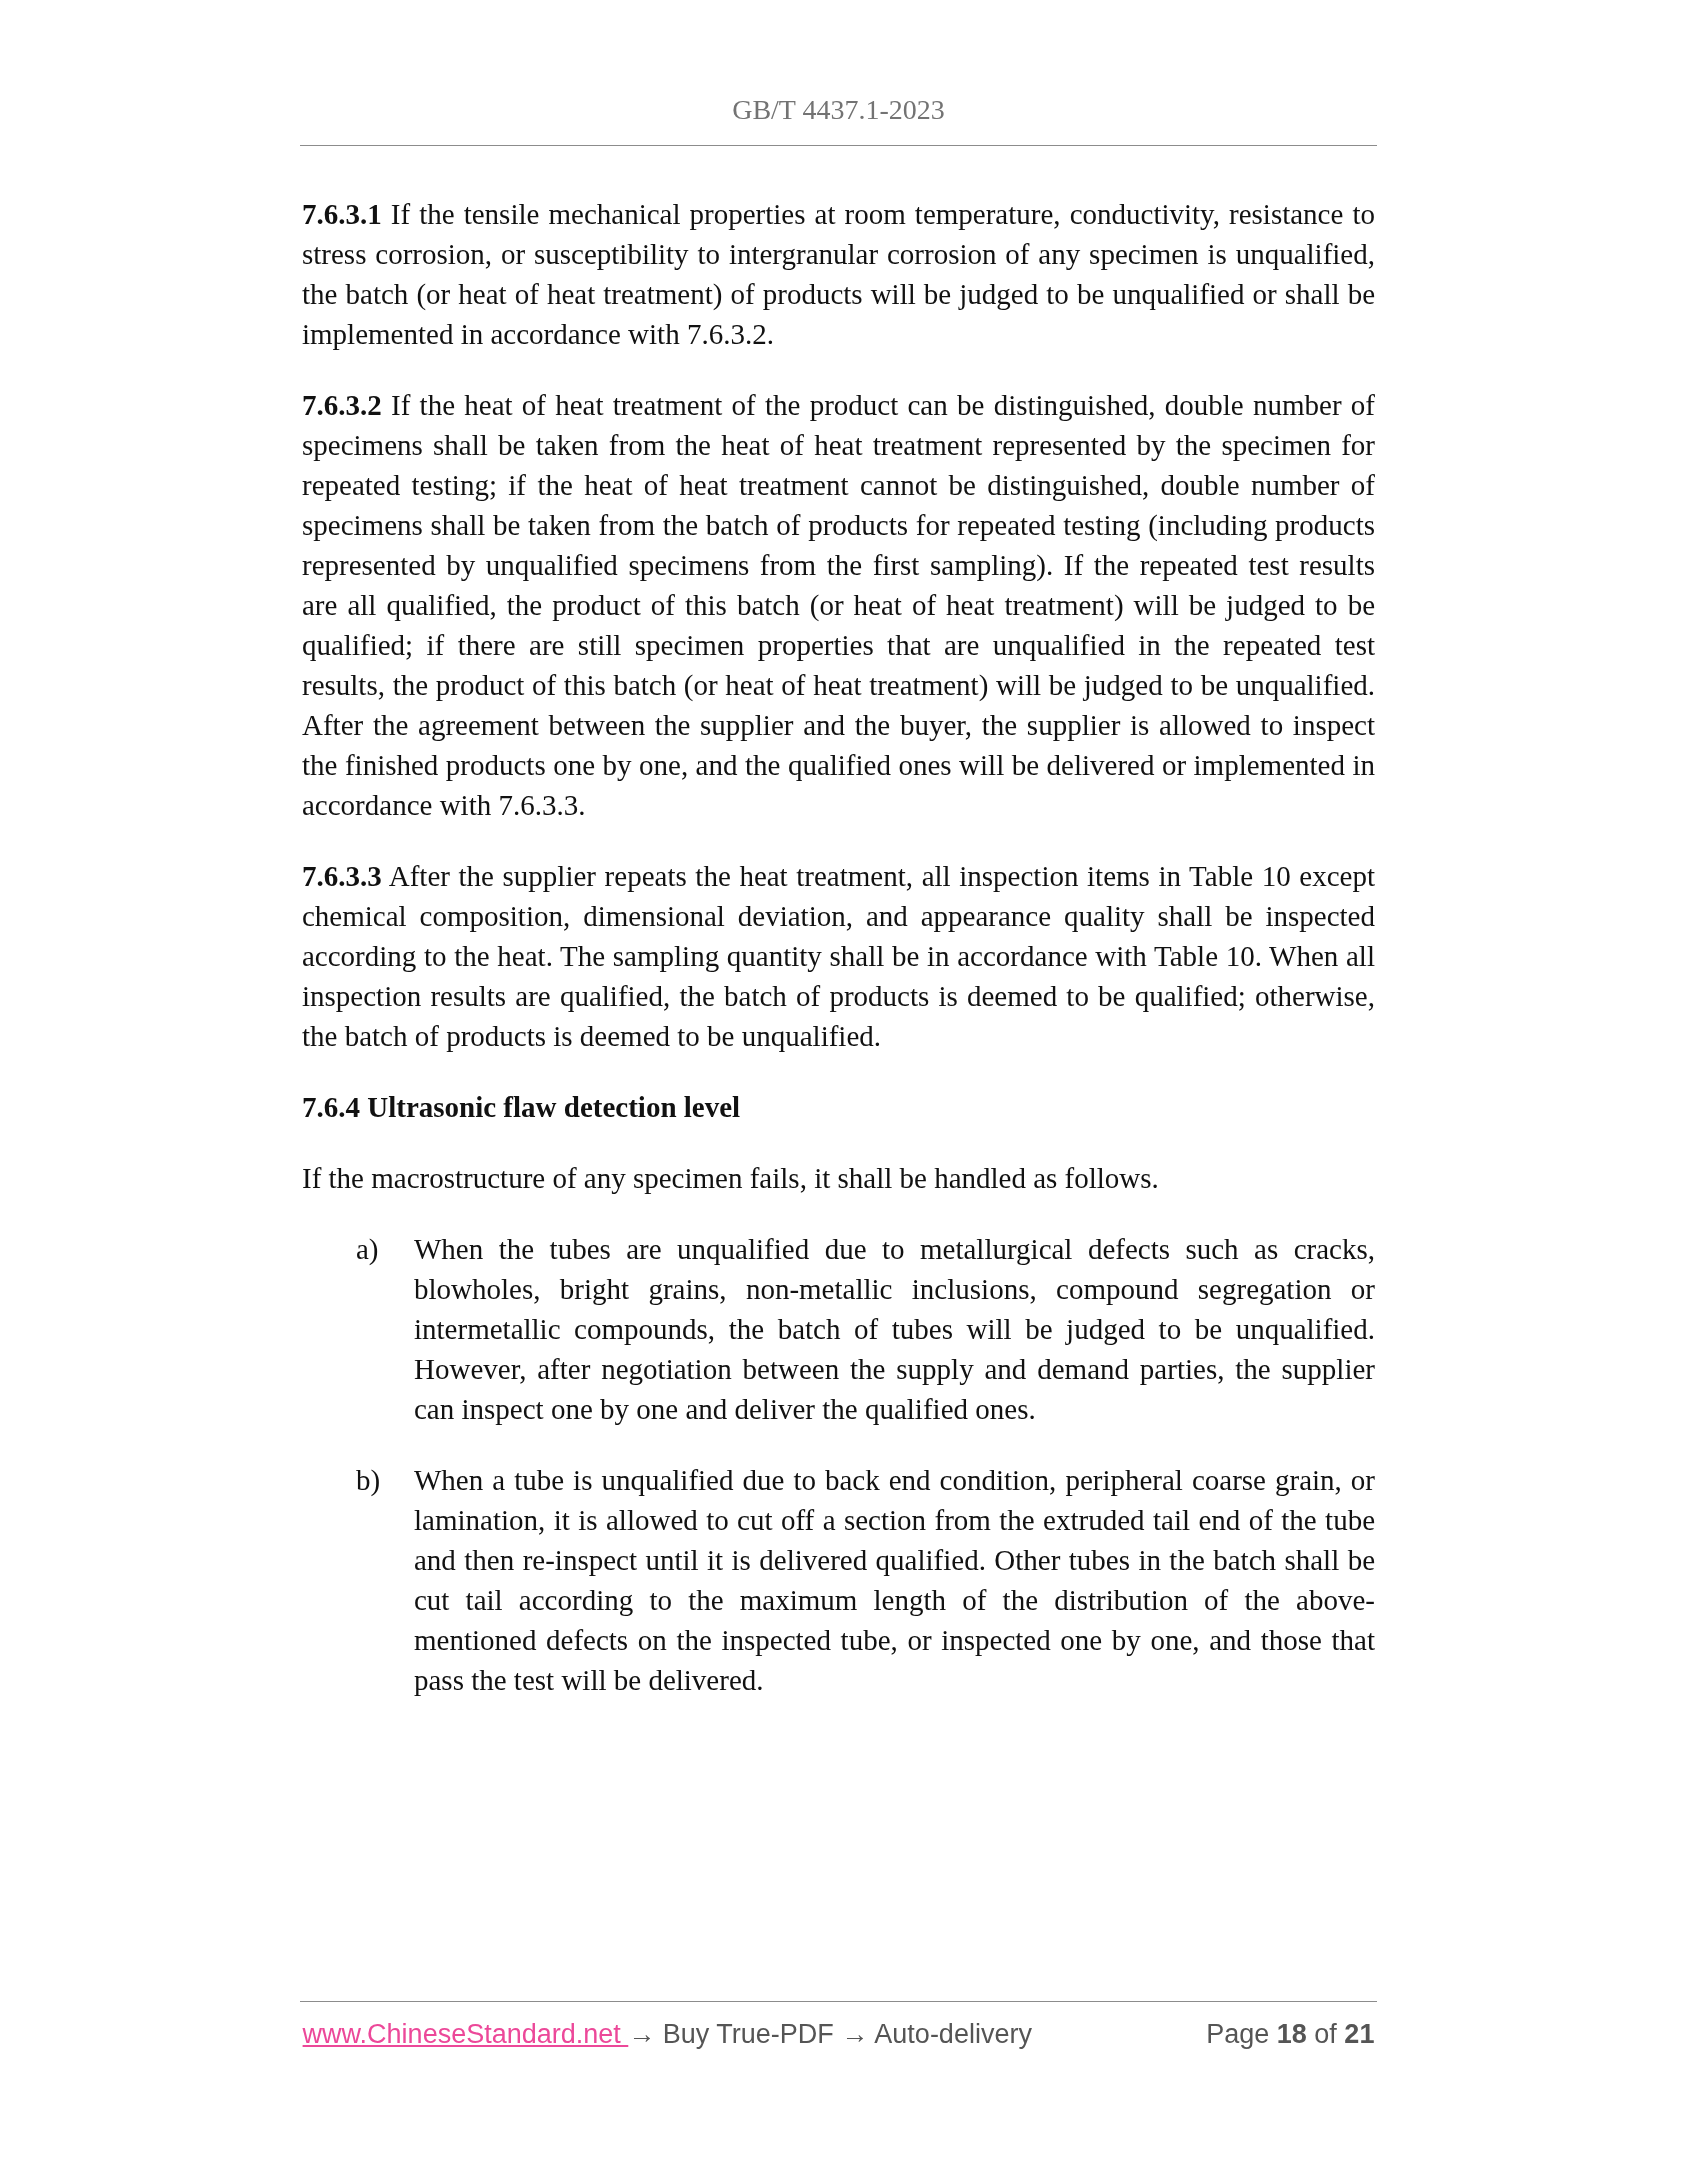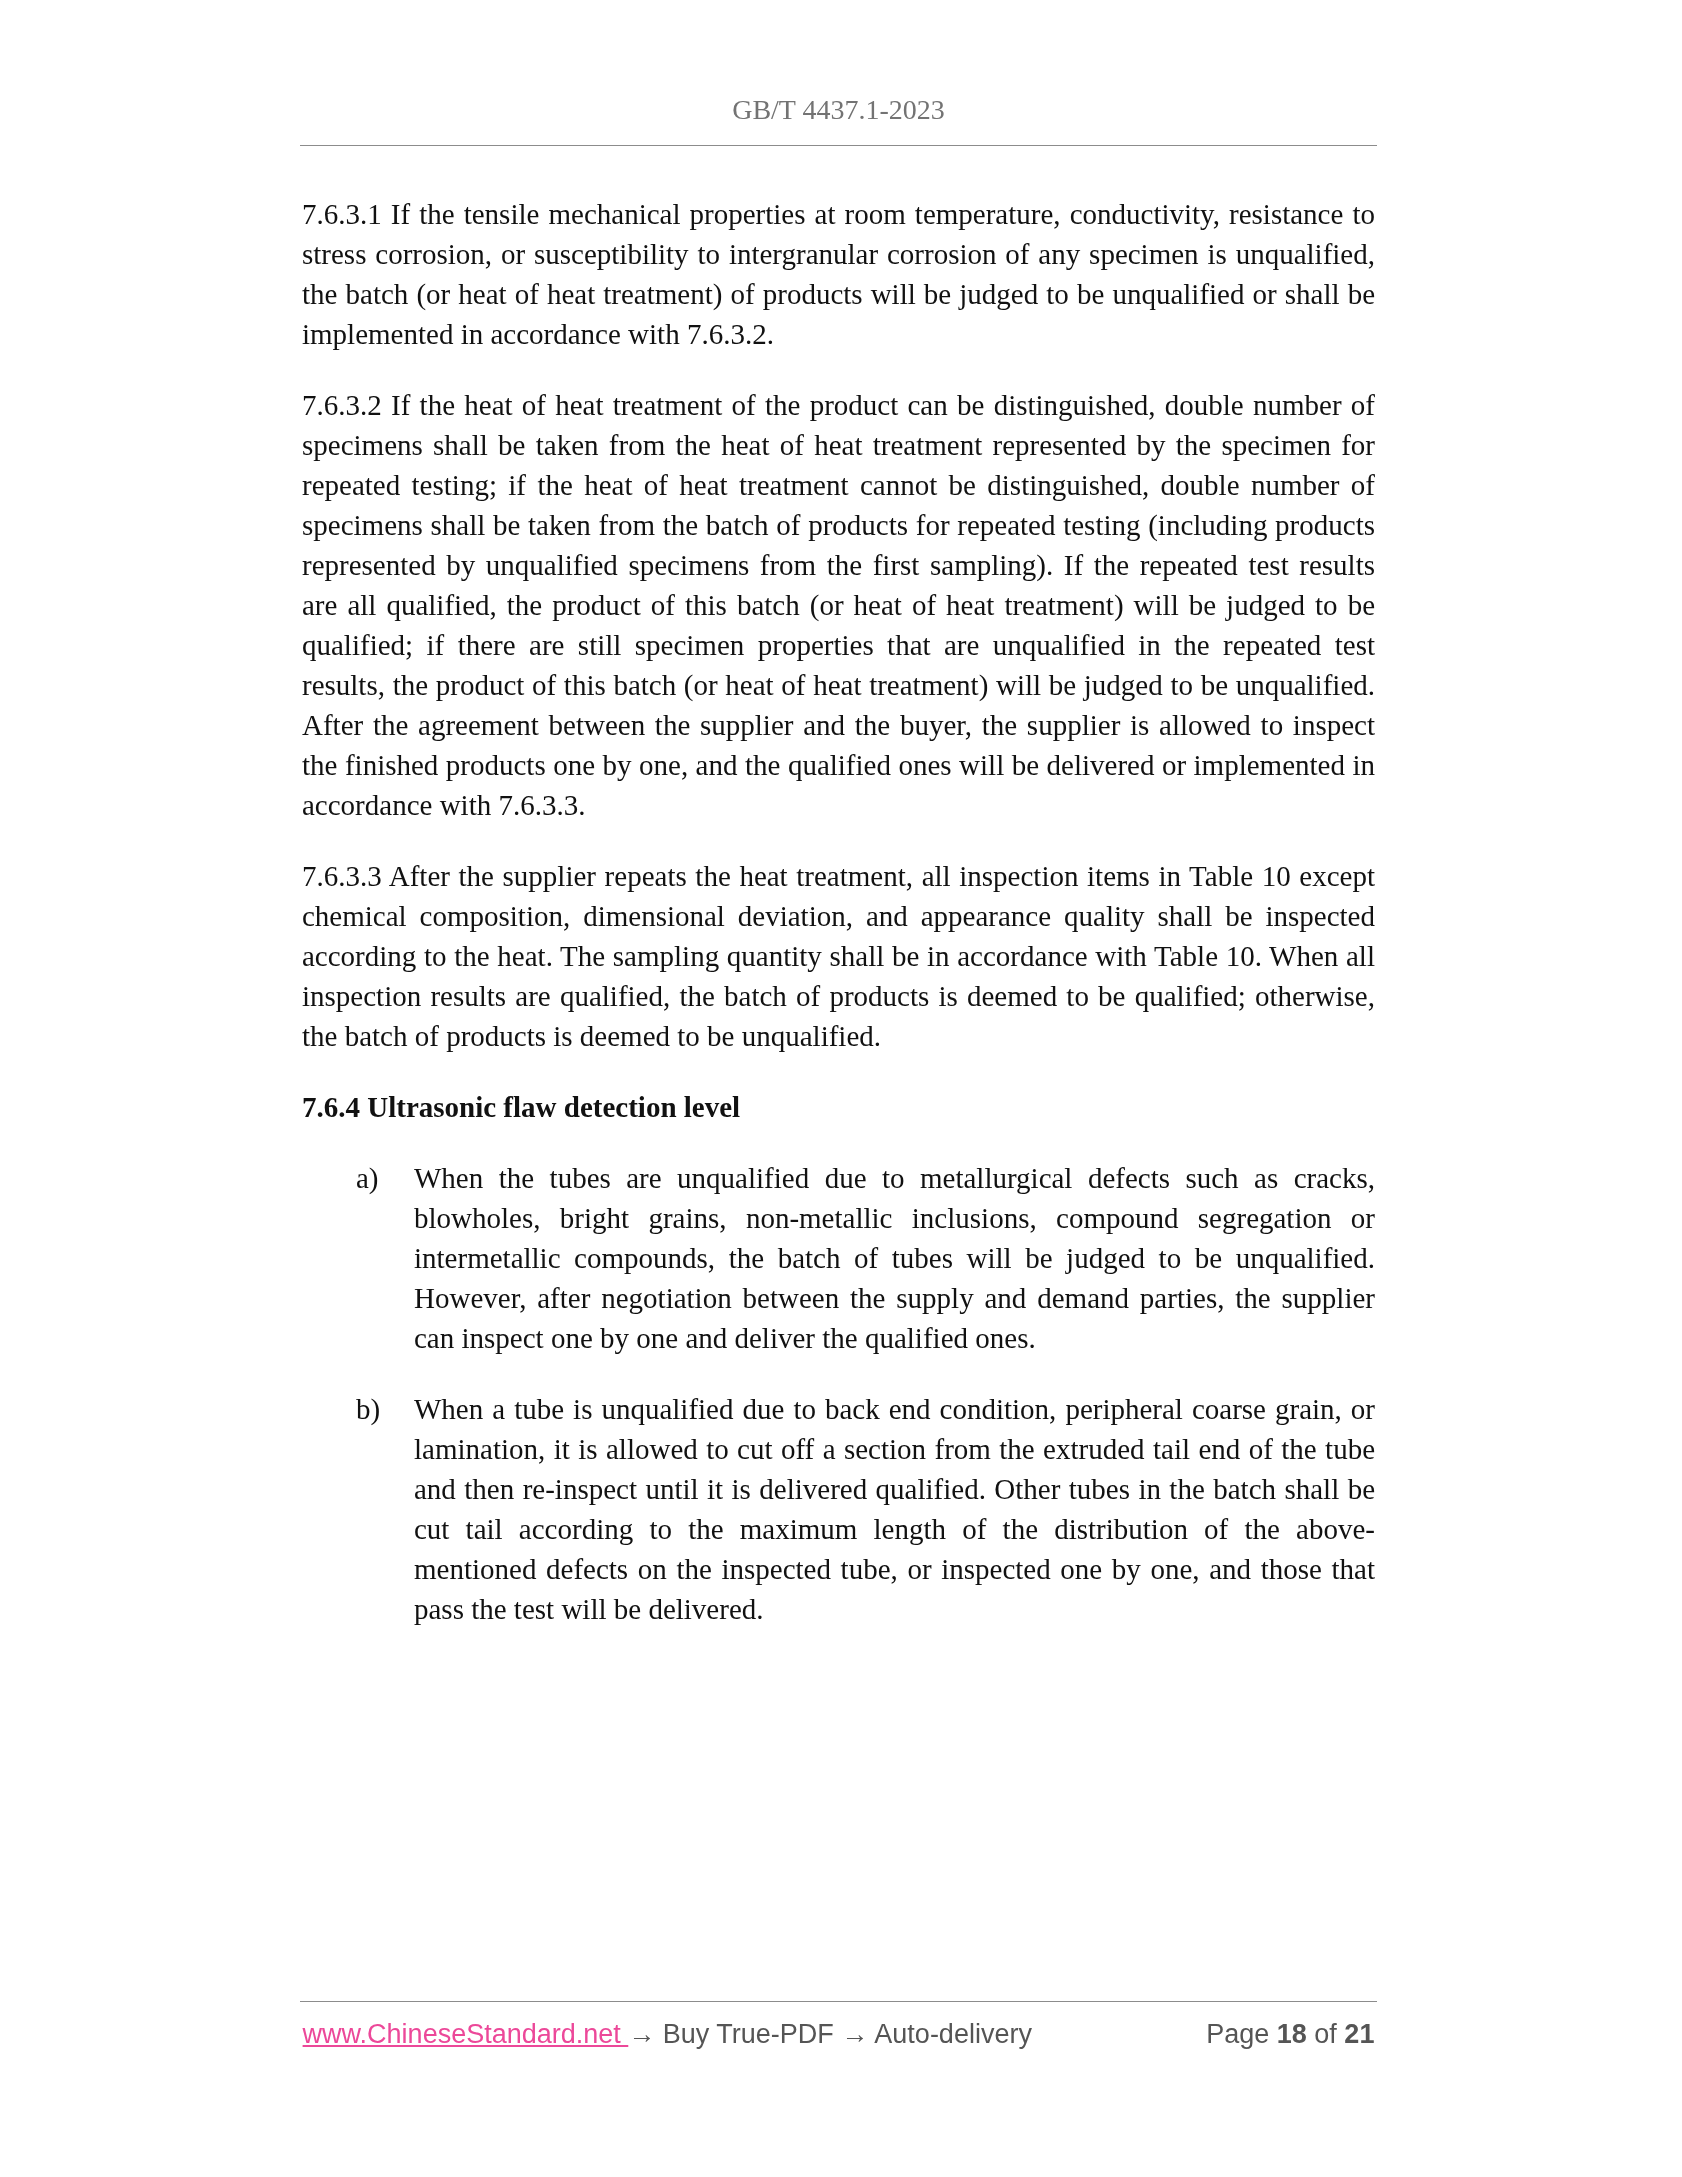--- a/index.html
+++ b/index.html
@@ -37,21 +37,21 @@
       top: 194px;
       width: 1073px;
       font-size: 29px;
       line-height: 40px;
     }
     .para {
       margin: 0 0 31px 0;
       text-align: justify;
     }
     .para .clause-num {
-      font-weight: normal;
+      font-weight: bold;
     }
     .heading {
       margin: 0 0 31px 0;
       font-weight: bold;
     }
     .list {
       margin: 0;
       padding: 0;
       list-style: none;
     }
@@ -113,20 +113,21 @@
   <p class="para"><span class="clause-num">7.6.3.1</span><span> If the tensile mechanical properties at room temperature, conductivity, resistance to stress corrosion, or susceptibility to intergranular corrosion of any specimen is unqualified, the batch (or heat of heat treatment) of products will be judged to be unqualified or shall be implemented in accordance with 7.6.3.2.</span></p>
 
   <p class="para"><span class="clause-num">7.6.3.2</span><span> If the heat of heat treatment of the product can be distinguished, double number of specimens shall be taken from the heat of heat treatment represented by the specimen for repeated testing; if the heat of heat treatment cannot be distinguished, double number of specimens shall be taken from the batch of products for repeated testing (including products represented by unqualified specimens from the first sampling). If the repeated test results are all qualified, the product of this batch (or heat of heat treatment) will be judged to be qualified; if there are still specimen properties that are unqualified in the repeated test results, the product of this batch (or heat of heat treatment) will be judged to be unqualified. After the agreement between the supplier and the buyer, the supplier is allowed to inspect the finished products one by one, and the qualified ones will be delivered or implemented in accordance with 7.6.3.3.</span></p>
 
   <p class="para"><span class="clause-num">7.6.3.3</span><span> After the supplier repeats the heat treatment, all inspection items in Table 10 except chemical composition, dimensional deviation, and appearance quality shall be inspected according to the heat. The sampling quantity shall be in accordance with Table 10. When all inspection results are qualified, the batch of products is deemed to be qualified; otherwise, the batch of products is deemed to be unqualified.</span></p>
 
   <h3 class="heading" style="font-size:29px;line-height:40px;">7.6.4 Ultrasonic flaw detection level</h3>
 
 
 
+  <p class="para">If the macrostructure of any specimen fails, it shall be handled as follows.</p>
 
   <ul class="list">
     <li class="list-item">
       <span class="marker">a)</span>
       <span>When the tubes are unqualified due to metallurgical defects such as cracks, blowholes, bright grains, non-metallic inclusions, compound segregation or intermetallic compounds, the batch of tubes will be judged to be unqualified. However, after negotiation between the supply and demand parties, the supplier can inspect one by one and deliver the qualified ones.</span>
     </li>
     <li class="list-item">
       <span class="marker">b)</span>
       <span>When a tube is unqualified due to back end condition, peripheral coarse grain, or lamination, it is allowed to cut off a section from the extruded tail end of the tube and then re-inspect until it is delivered qualified. Other tubes in the batch shall be cut tail according to the maximum length of the distribution of the above-mentioned defects on the inspected tube, or inspected one by one, and those that pass the test will be delivered.</span>
     </li>

